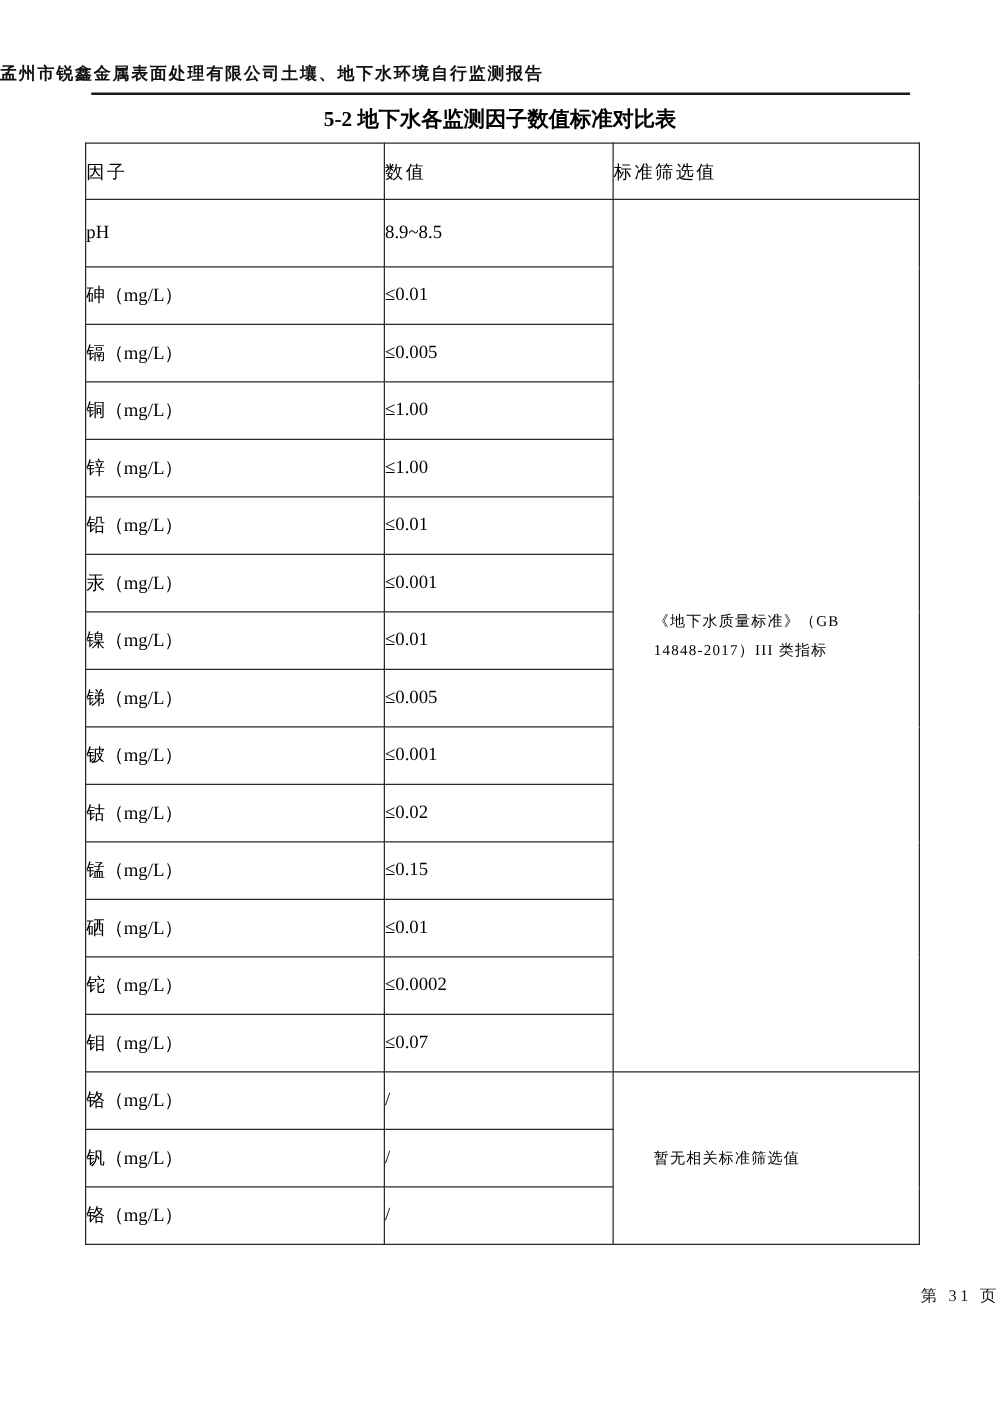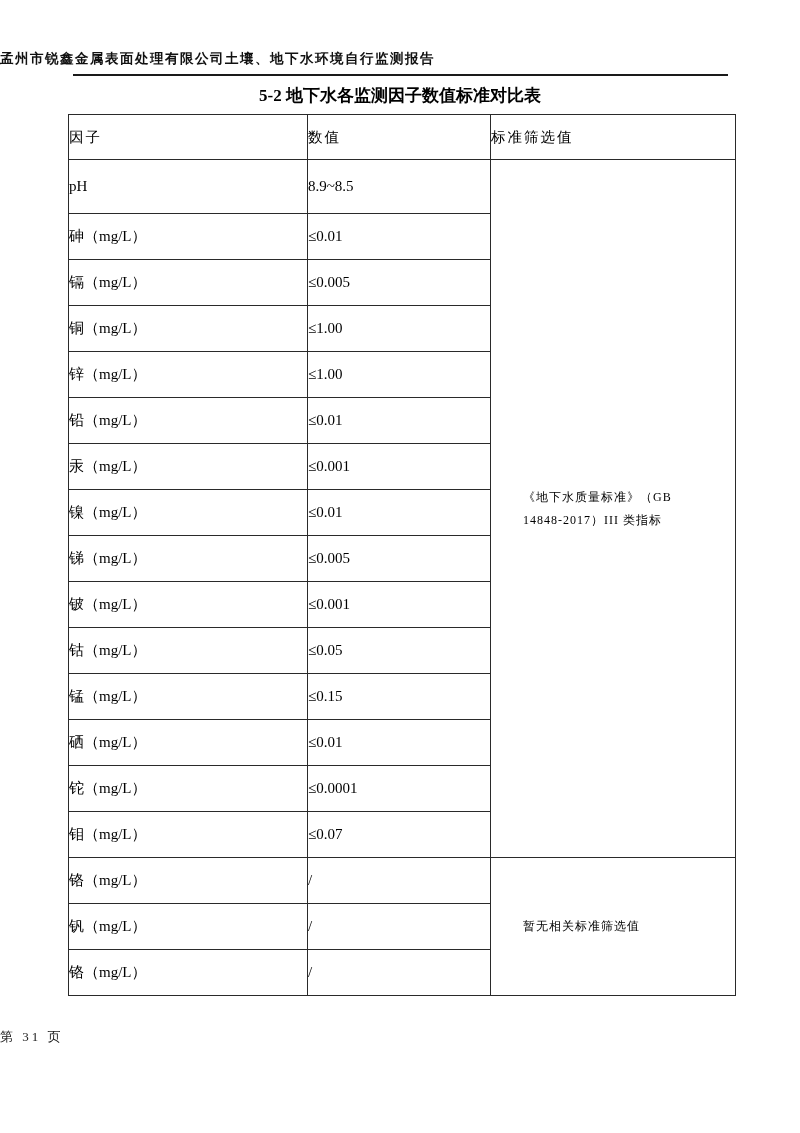--- a/index.html
+++ b/index.html
@@ -64,21 +64,21 @@
     padding: 0 32px;
     line-height: 1.9;
     font-size: 12px;
     letter-spacing: 1px;
   }
   .page-footer {
     position: absolute;
     top: 1028px;
     left: 0;
     width: 100%;
-    text-align: left;
+    text-align: right;
     font-size: 13px;
     letter-spacing: 3px;
     color: #1a1a1a;
   }
 </style>
 </head>
 <body>
 
 <div class="page">
 
@@ -138,33 +138,33 @@
         <tr>
           <td>锑（mg/L）</td>
           <td>≤0.005</td>
         </tr>
         <tr>
           <td>铍（mg/L）</td>
           <td>≤0.001</td>
         </tr>
         <tr>
           <td>钴（mg/L）</td>
-          <td>≤0.05</td>
+          <td>≤0.02</td>
         </tr>
         <tr>
           <td>锰（mg/L）</td>
           <td>≤0.15</td>
         </tr>
         <tr>
           <td>硒（mg/L）</td>
           <td>≤0.01</td>
         </tr>
         <tr>
           <td>铊（mg/L）</td>
-          <td>≤0.0001</td>
+          <td>≤0.0002</td>
         </tr>
         <tr>
           <td>钼（mg/L）</td>
           <td>≤0.07</td>
         </tr>
         <tr>
           <td>铬（mg/L）</td>
           <td>/</td>
           <td rowspan="3" class="standard-cell">暂无相关标准筛选值</td>
         </tr>

